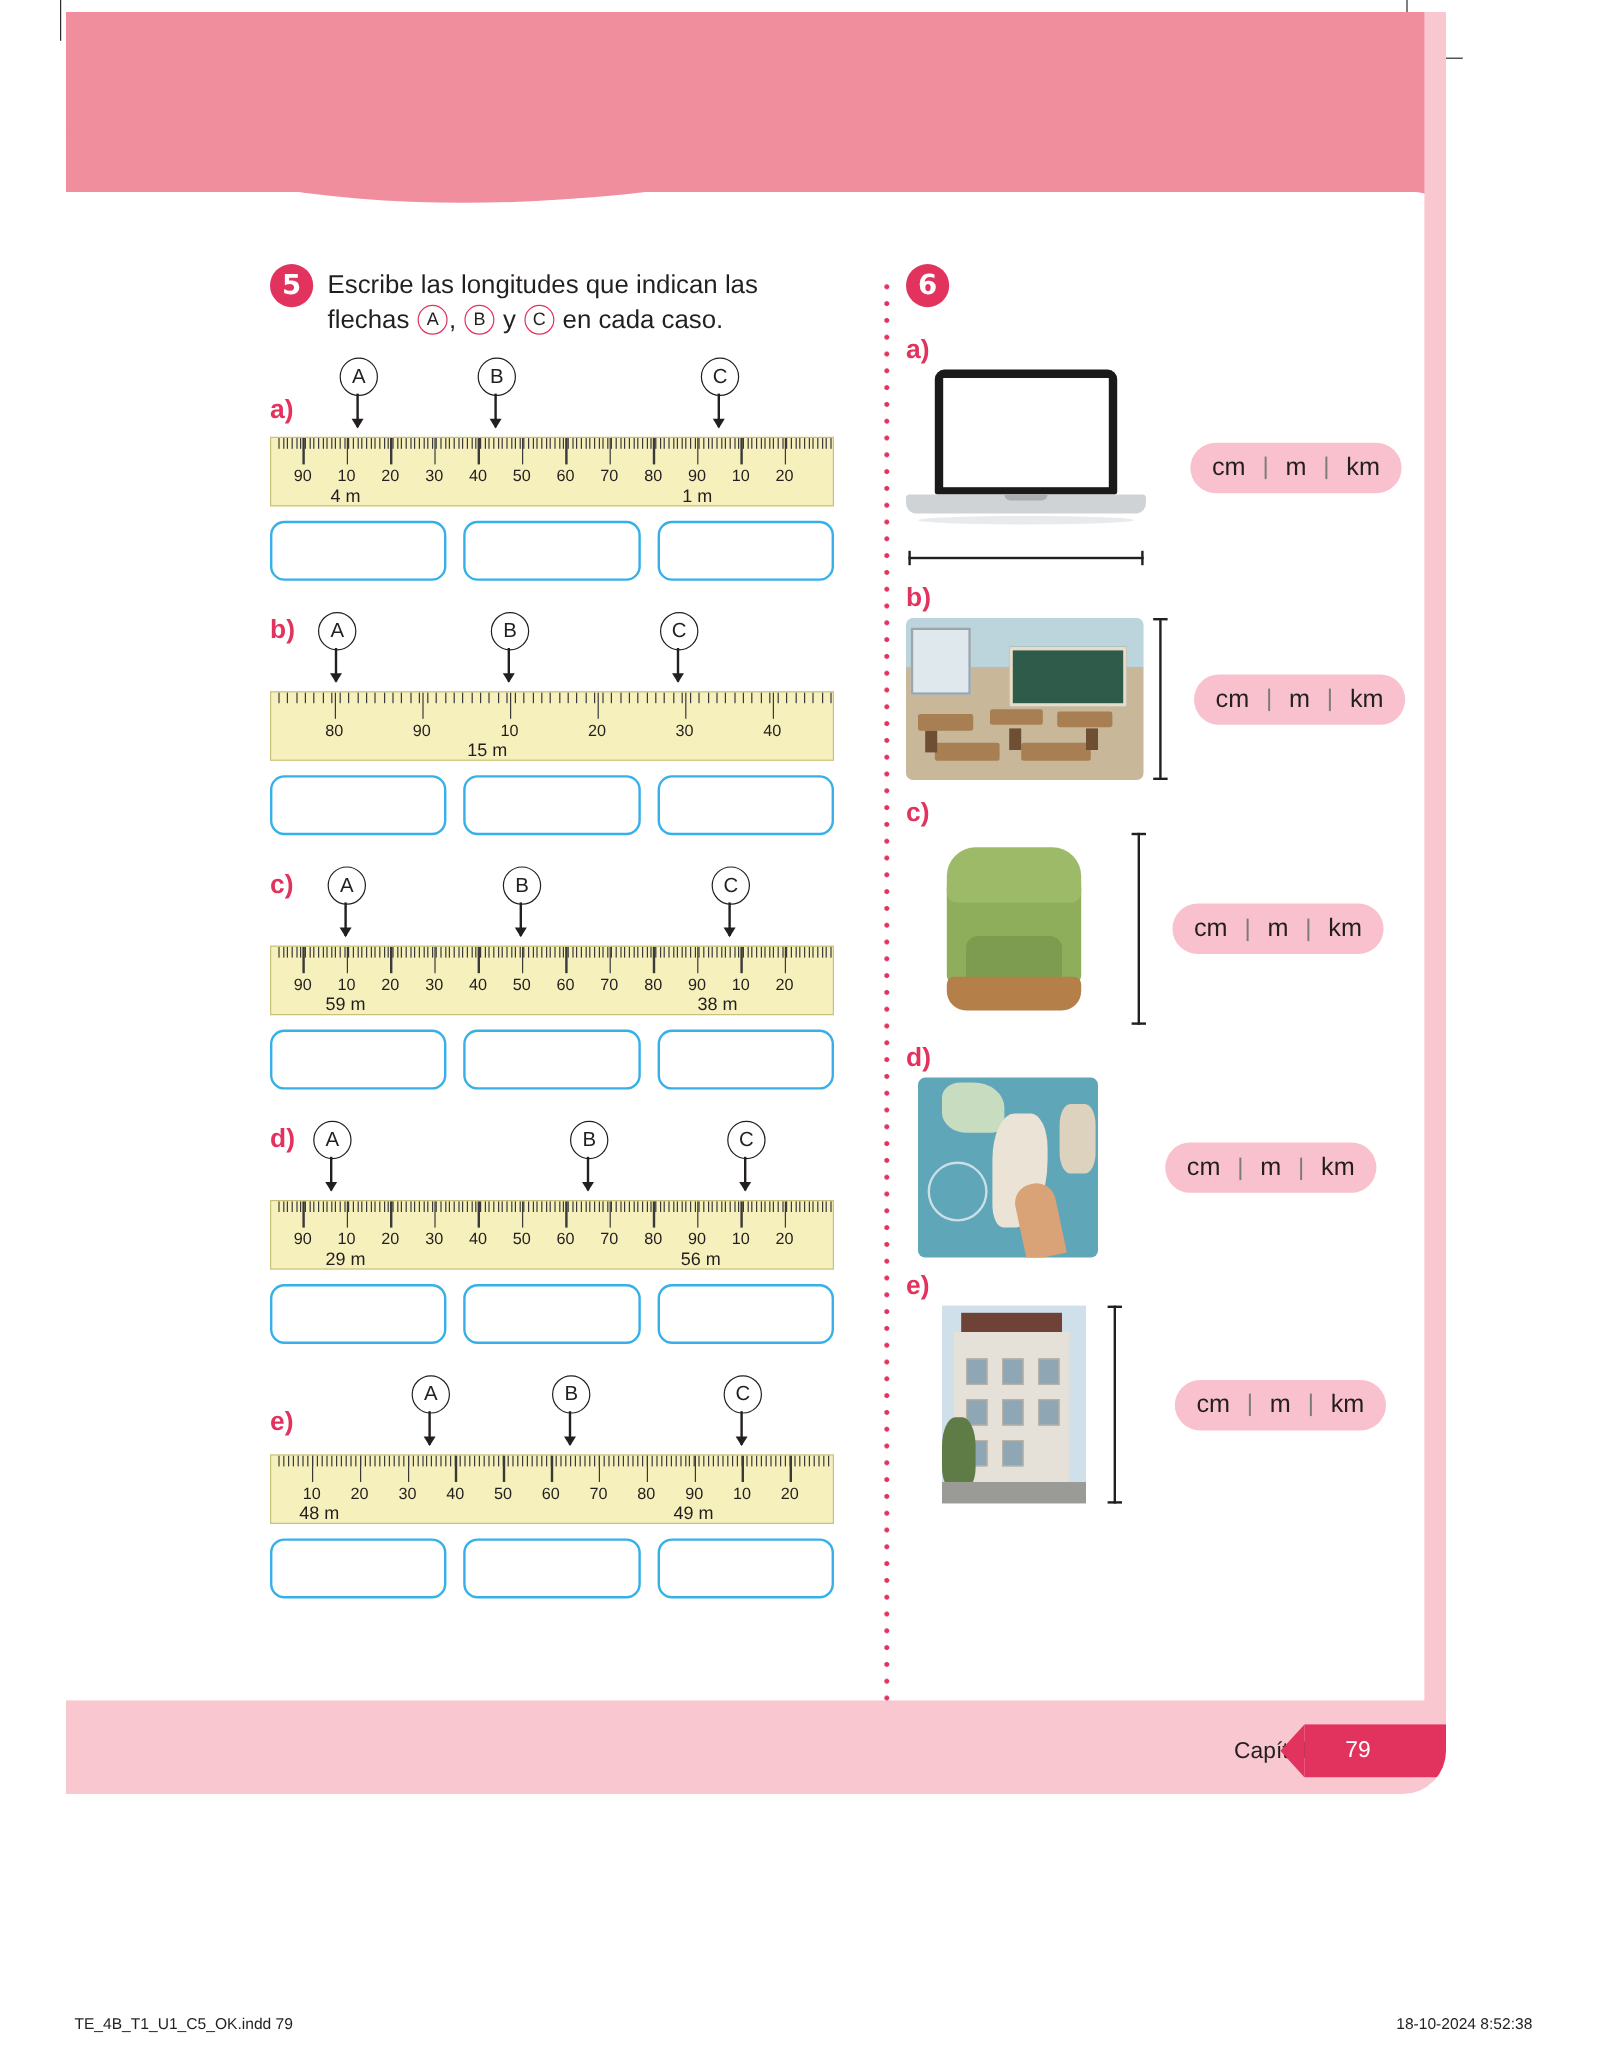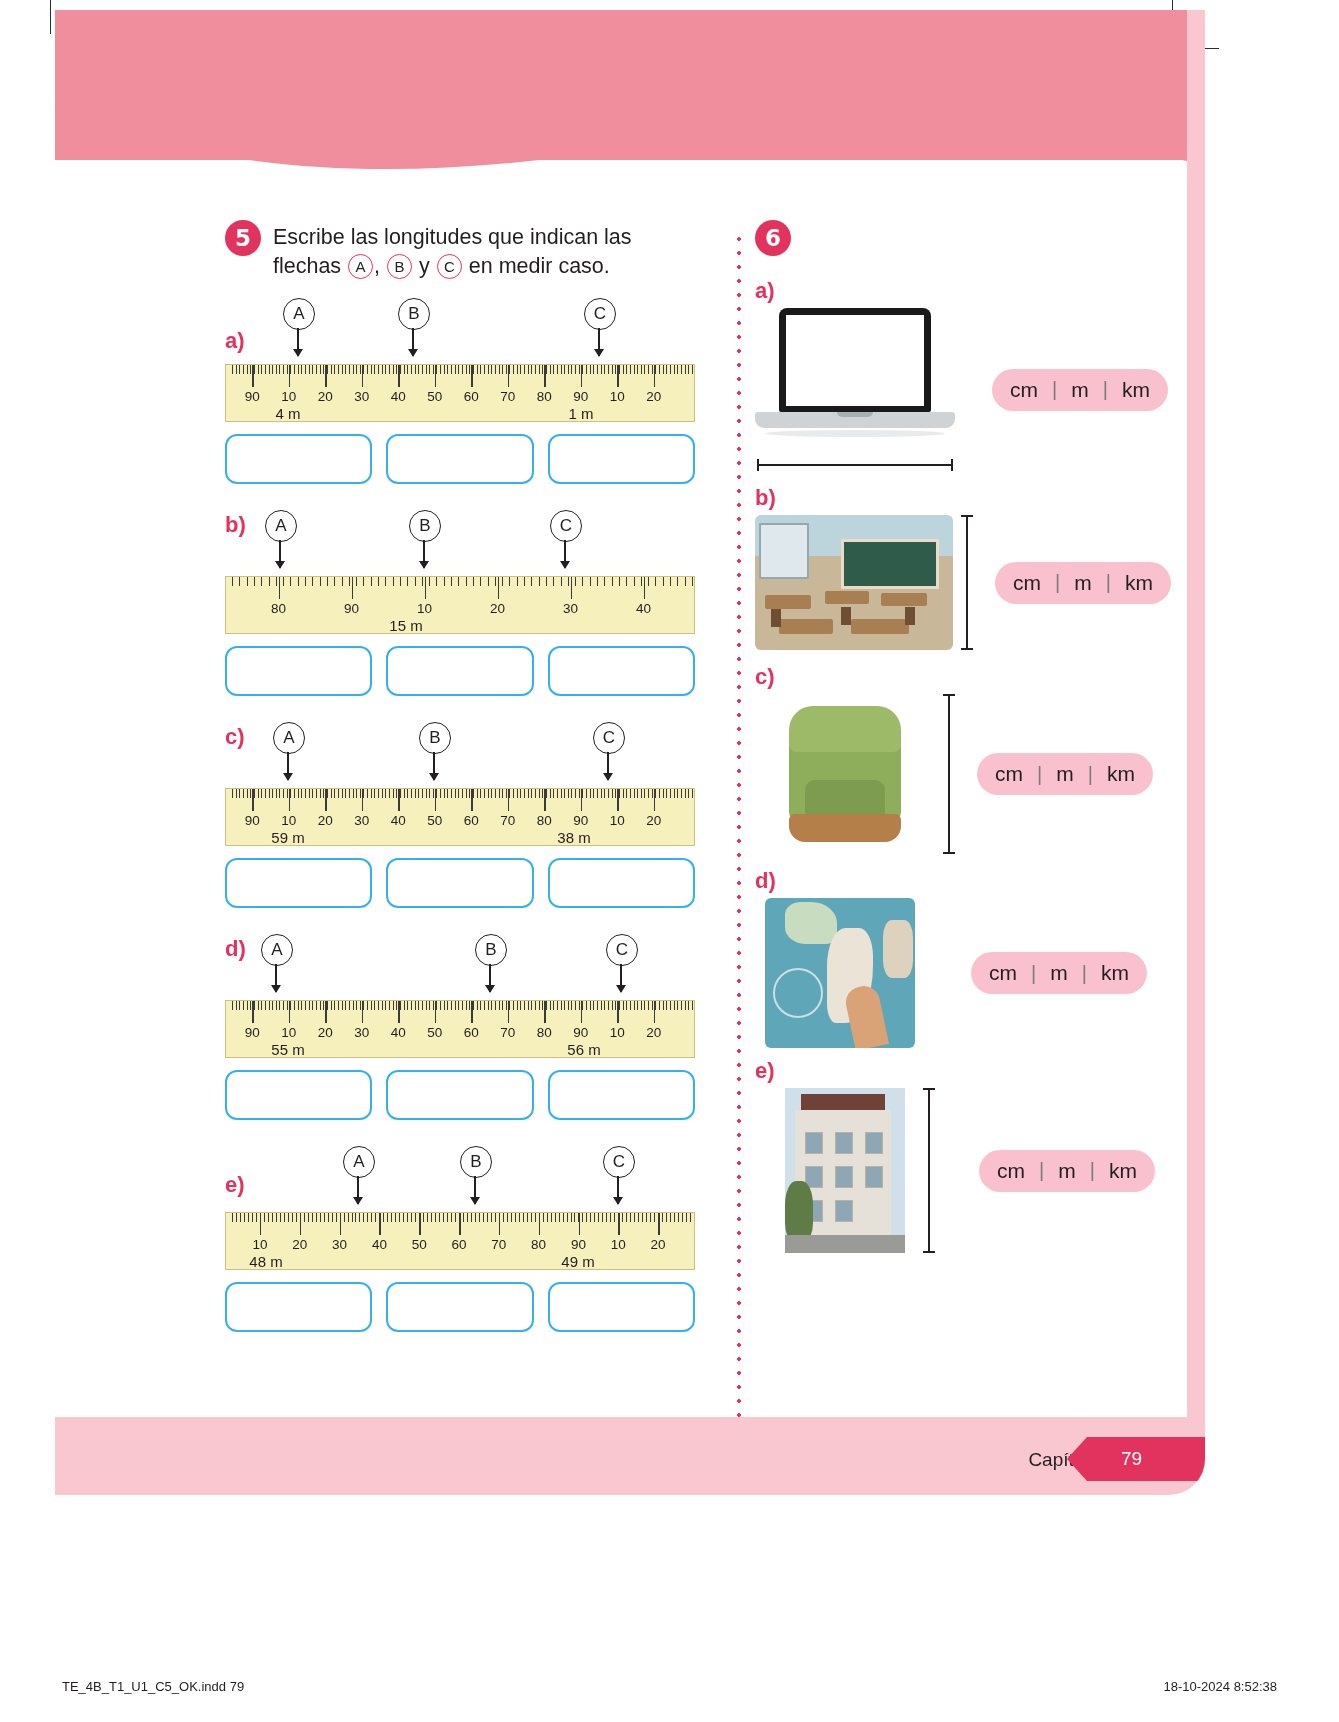--- a/index.html
+++ b/index.html
@@ -169,21 +169,21 @@
   <div class="col-left">
 
     <div class="ex-head">
       <div class="ex-num">5</div>
       <div class="ex-text">
         <span>Escribe las longitudes que indican las flechas</span>
         <span class="circ">A</span><span>,</span>
         <span class="circ">B</span>
         <span>y</span>
         <span class="circ">C</span>
-        <span>en medir caso.</span>
+        <span>en cada caso.</span>
       </div>
     </div>
 
     <div class="block" style="margin-top:18px;">
       <div style="position:relative;height:66px;">
         <span class="item-label" style="position:absolute;left:0;top:30px;">a)</span>
         <div class="marker" style="left:58px;">
           <div class="mcirc">A</div>
           <div class="arrow"></div>
         </div>
@@ -622,21 +622,21 @@
           <div class="t-num" style="left: 281.8px;">70</div>
           <div class="tick t-big" style="left: 318.3px;"></div>
           <div class="t-num" style="left: 318.3px;">80</div>
           <div class="tick t-big" style="left: 354.8px;"></div>
           <div class="t-num" style="left: 354.8px;">90</div>
           <div class="tick t-big" style="left: 391.3px;"></div>
           <div class="t-num" style="left: 391.3px;">10</div>
           <div class="tick t-big" style="left: 427.8px;"></div>
           <div class="t-num" style="left: 427.8px;">20</div>
           <div class="t-lab" style="left: 62px;">59 m</div>
-          <div class="t-lab" style="left: 348px;">38 m</div>
+          <div class="t-lab" style="left: 372px;">38 m</div>
         </div>
       <div class="boxes">
         <div class="ans-box"></div>
         <div class="ans-box"></div>
         <div class="ans-box"></div>
       </div>
     </div>
 
     <div class="block" style="margin-top:26px;">
       <div style="position:relative;height:66px;">
@@ -799,21 +799,21 @@
           <div class="tick t-big" style="left: 281.8px;"></div>
           <div class="t-num" style="left: 281.8px;">70</div>
           <div class="tick t-big" style="left: 318.3px;"></div>
           <div class="t-num" style="left: 318.3px;">80</div>
           <div class="tick t-big" style="left: 354.8px;"></div>
           <div class="t-num" style="left: 354.8px;">90</div>
           <div class="tick t-big" style="left: 391.3px;"></div>
           <div class="t-num" style="left: 391.3px;">10</div>
           <div class="tick t-big" style="left: 427.8px;"></div>
           <div class="t-num" style="left: 427.8px;">20</div>
-          <div class="t-lab" style="left: 62px;">55 m</div>
+          <div class="t-lab" style="left: 62px;">29 m</div>
           <div class="t-lab" style="left: 358px;">56 m</div>
         </div>
       <div class="boxes">
         <div class="ans-box"></div>
         <div class="ans-box"></div>
         <div class="ans-box"></div>
       </div>
     </div>
 
     <div class="block" style="margin-top:26px;">

